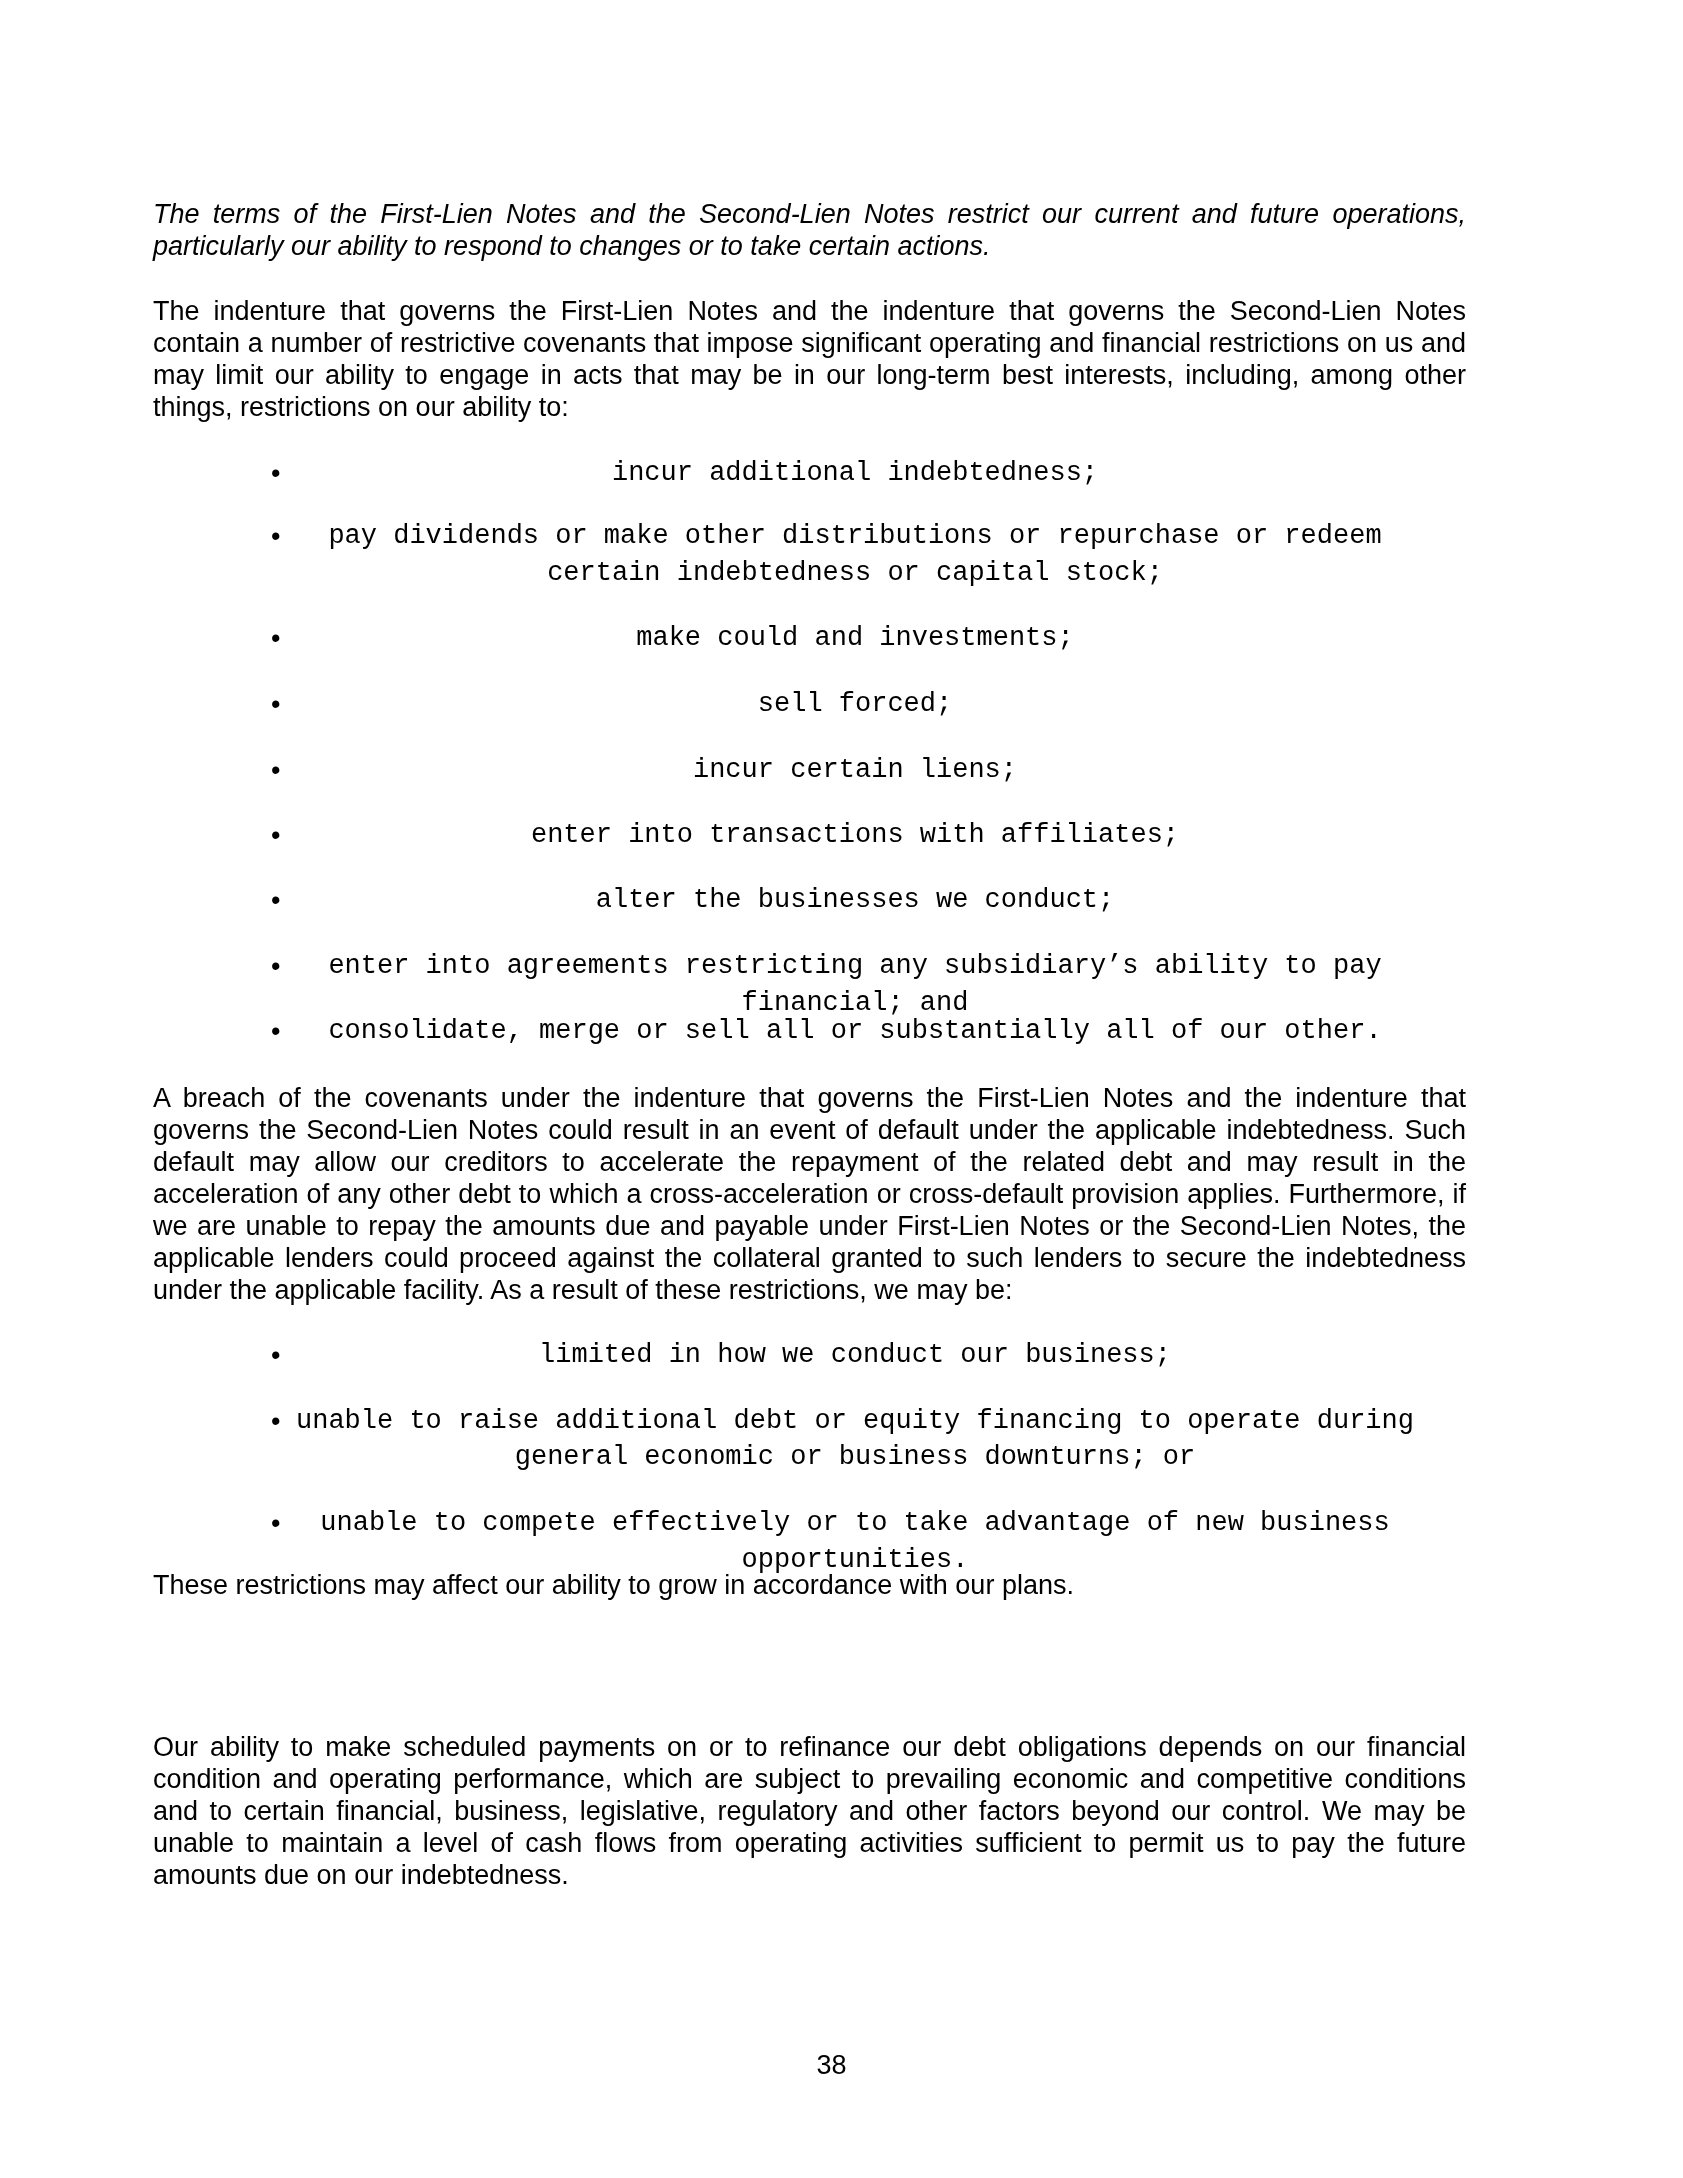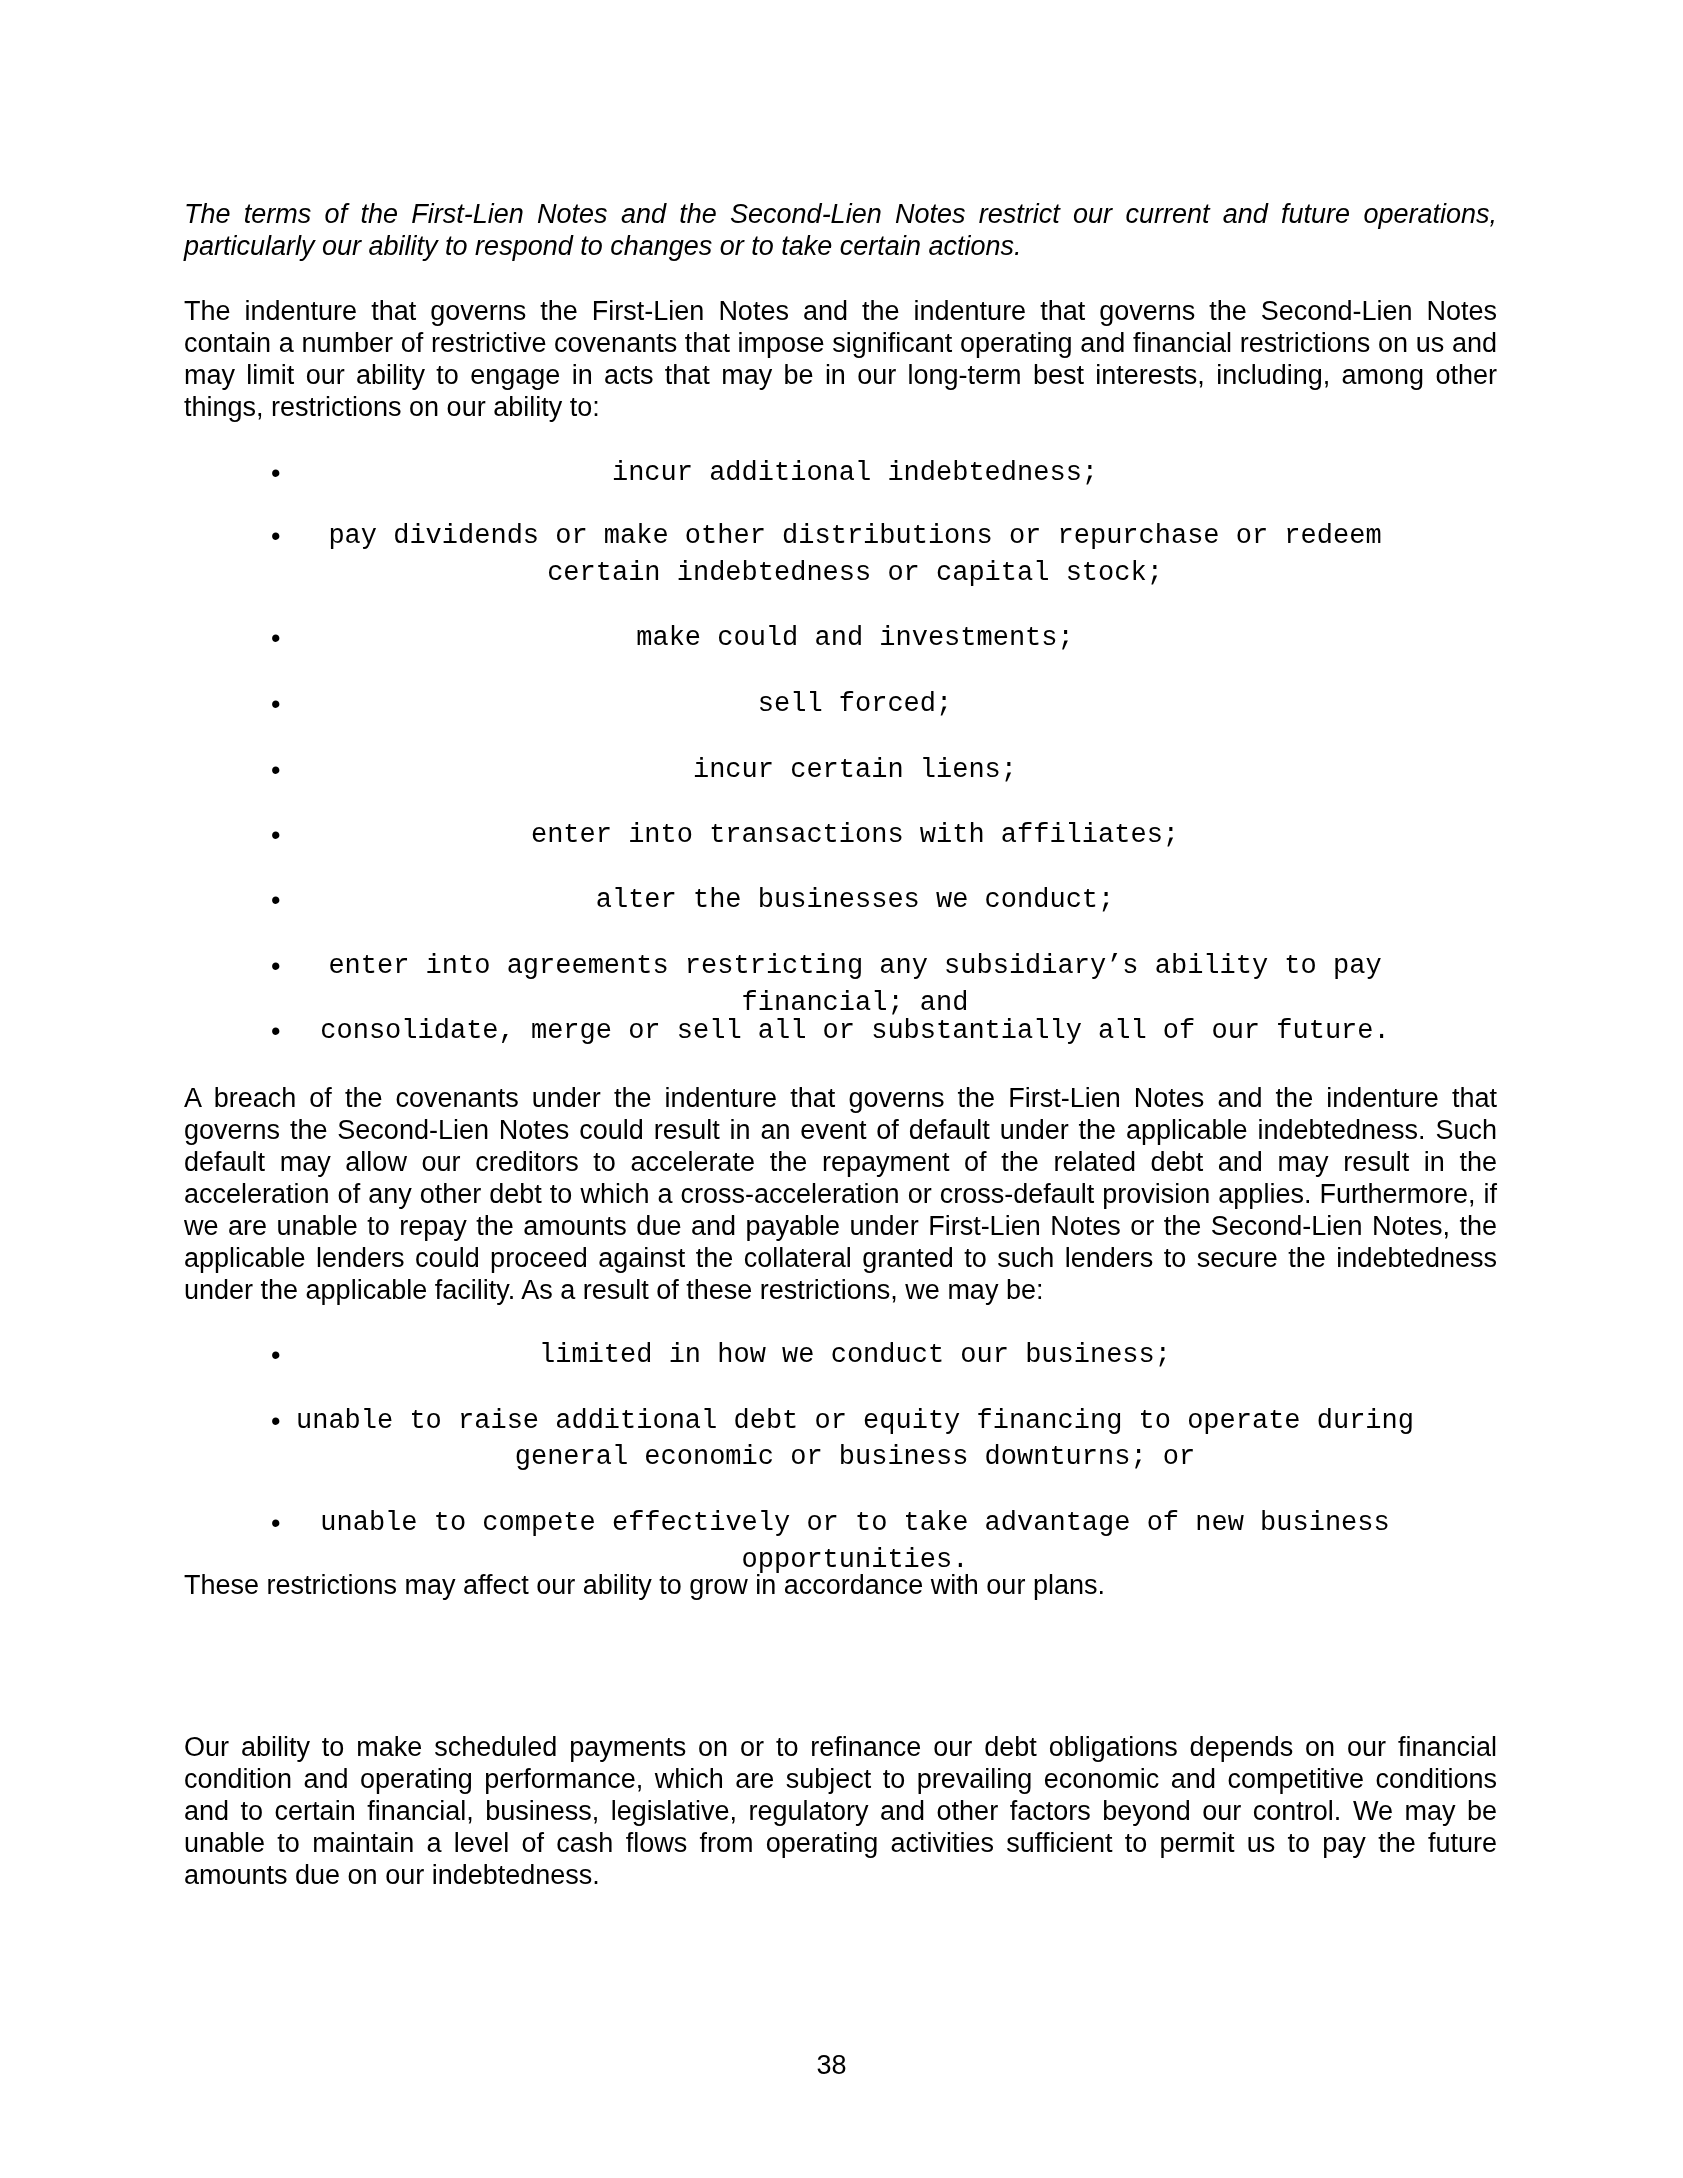--- a/index.html
+++ b/index.html
@@ -18,21 +18,21 @@
     .page {
       position: absolute;
       left: 0;
       top: 0;
       width: 1683px;
       height: 2178px;
       background: #ffffff;
     }
     .block {
       position: absolute;
-      left: 184px;
+      left: 153px;
       width: 1313px;
       font-size: 27px;
       line-height: 32px;
       text-align: justify;
       text-align-last: left;
       margin: 0;
     }
     .italic { font-style: italic; }
     .bullet-item {
       position: absolute;
@@ -103,21 +103,21 @@
     <div class="bullet-item" style="top:882px;">
       <span class="bullet-dot">•</span>
       <span class="bullet-text">alter the businesses we conduct;</span>
     </div>
     <div class="bullet-item" style="top:948px;">
       <span class="bullet-dot">•</span>
       <span class="bullet-text">enter into agreements restricting any subsidiary’s ability to pay financial; and</span>
     </div>
     <div class="bullet-item" style="top:1013px;">
       <span class="bullet-dot">•</span>
-      <span class="bullet-text">consolidate, merge or sell all or substantially all of our future.</span>
+      <span class="bullet-text">consolidate, merge or sell all or substantially all of our other.</span>
     </div>
   </div>
 
   <p class="block" style="top:1082px;">A breach of the covenants under the indenture that governs the First-Lien Notes and the indenture that governs the Second-Lien Notes could result in an event of default under the applicable indebtedness. Such default may allow our creditors to accelerate the repayment of the related debt and may result in the acceleration of any other debt to which a cross-acceleration or cross-default provision applies. Furthermore, if we are unable to repay the amounts due and payable under First-Lien Notes or the Second-Lien Notes, the applicable lenders could proceed against the collateral granted to such lenders to secure the indebtedness under the applicable facility. As a result of these restrictions, we may be:</p>
 
   <div>
     <div class="bullet-item" style="top:1337px;">
       <span class="bullet-dot">•</span>
       <span class="bullet-text">limited in how we conduct our business;</span>
     </div>

